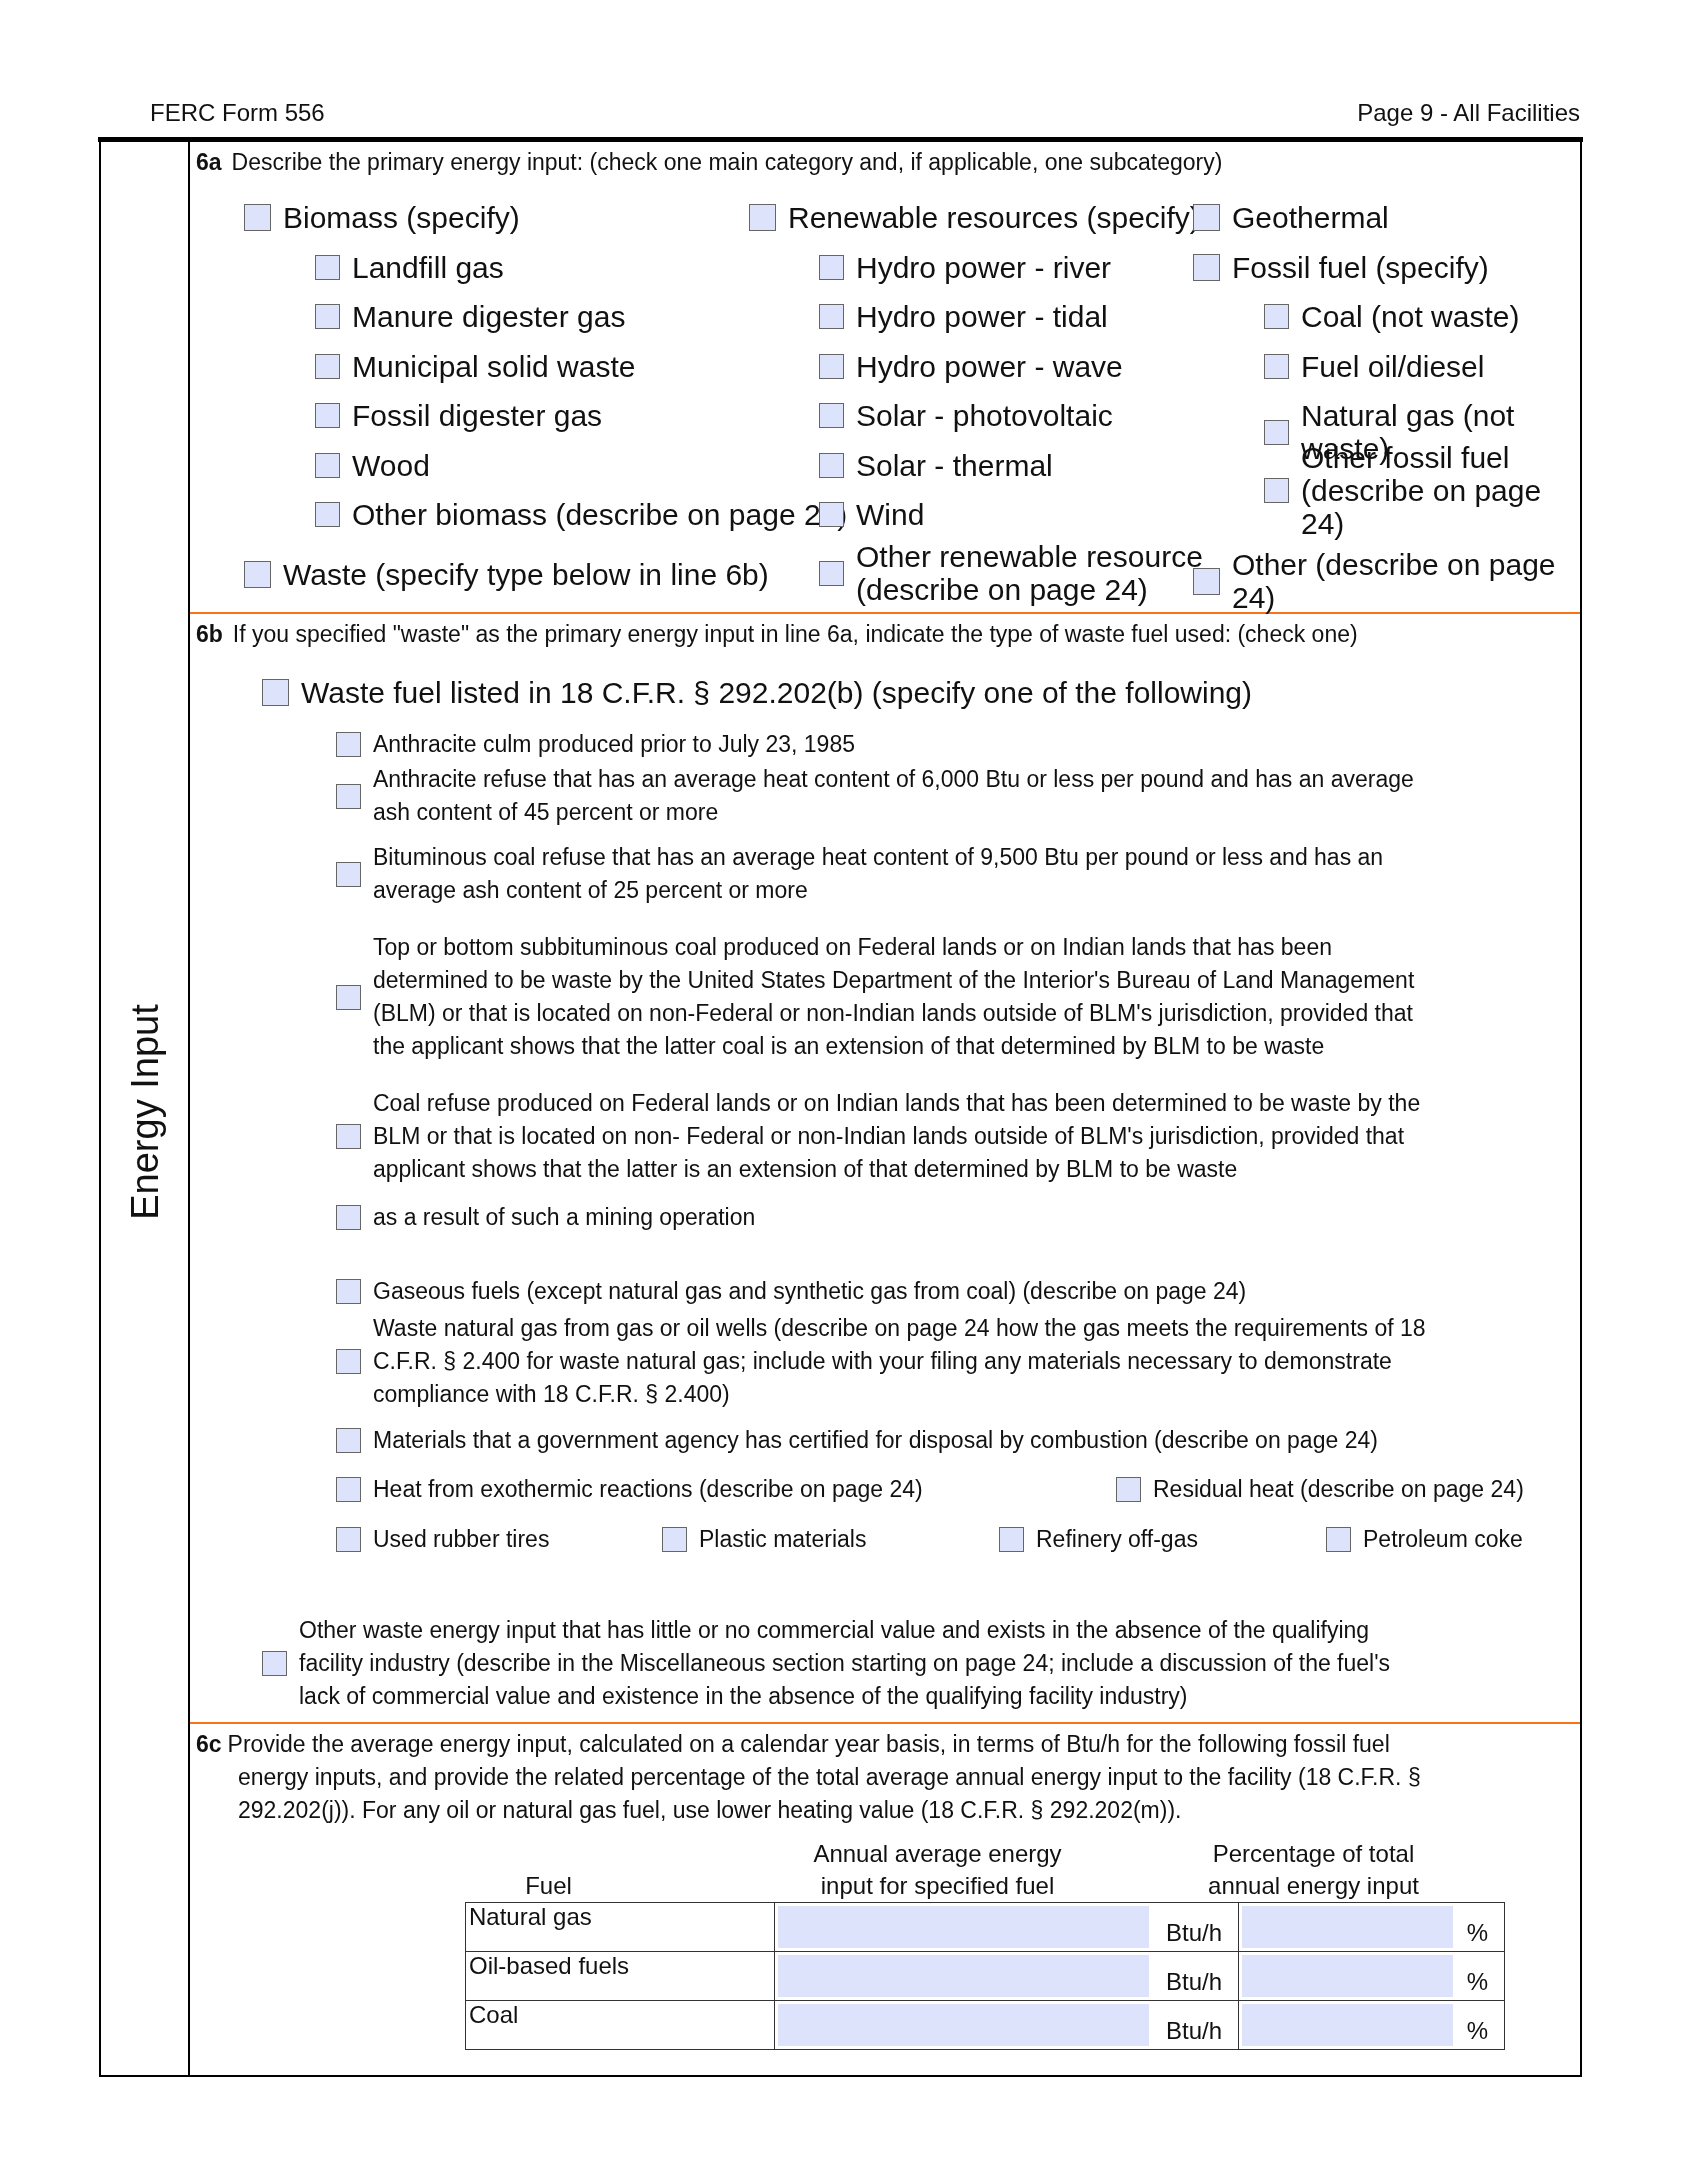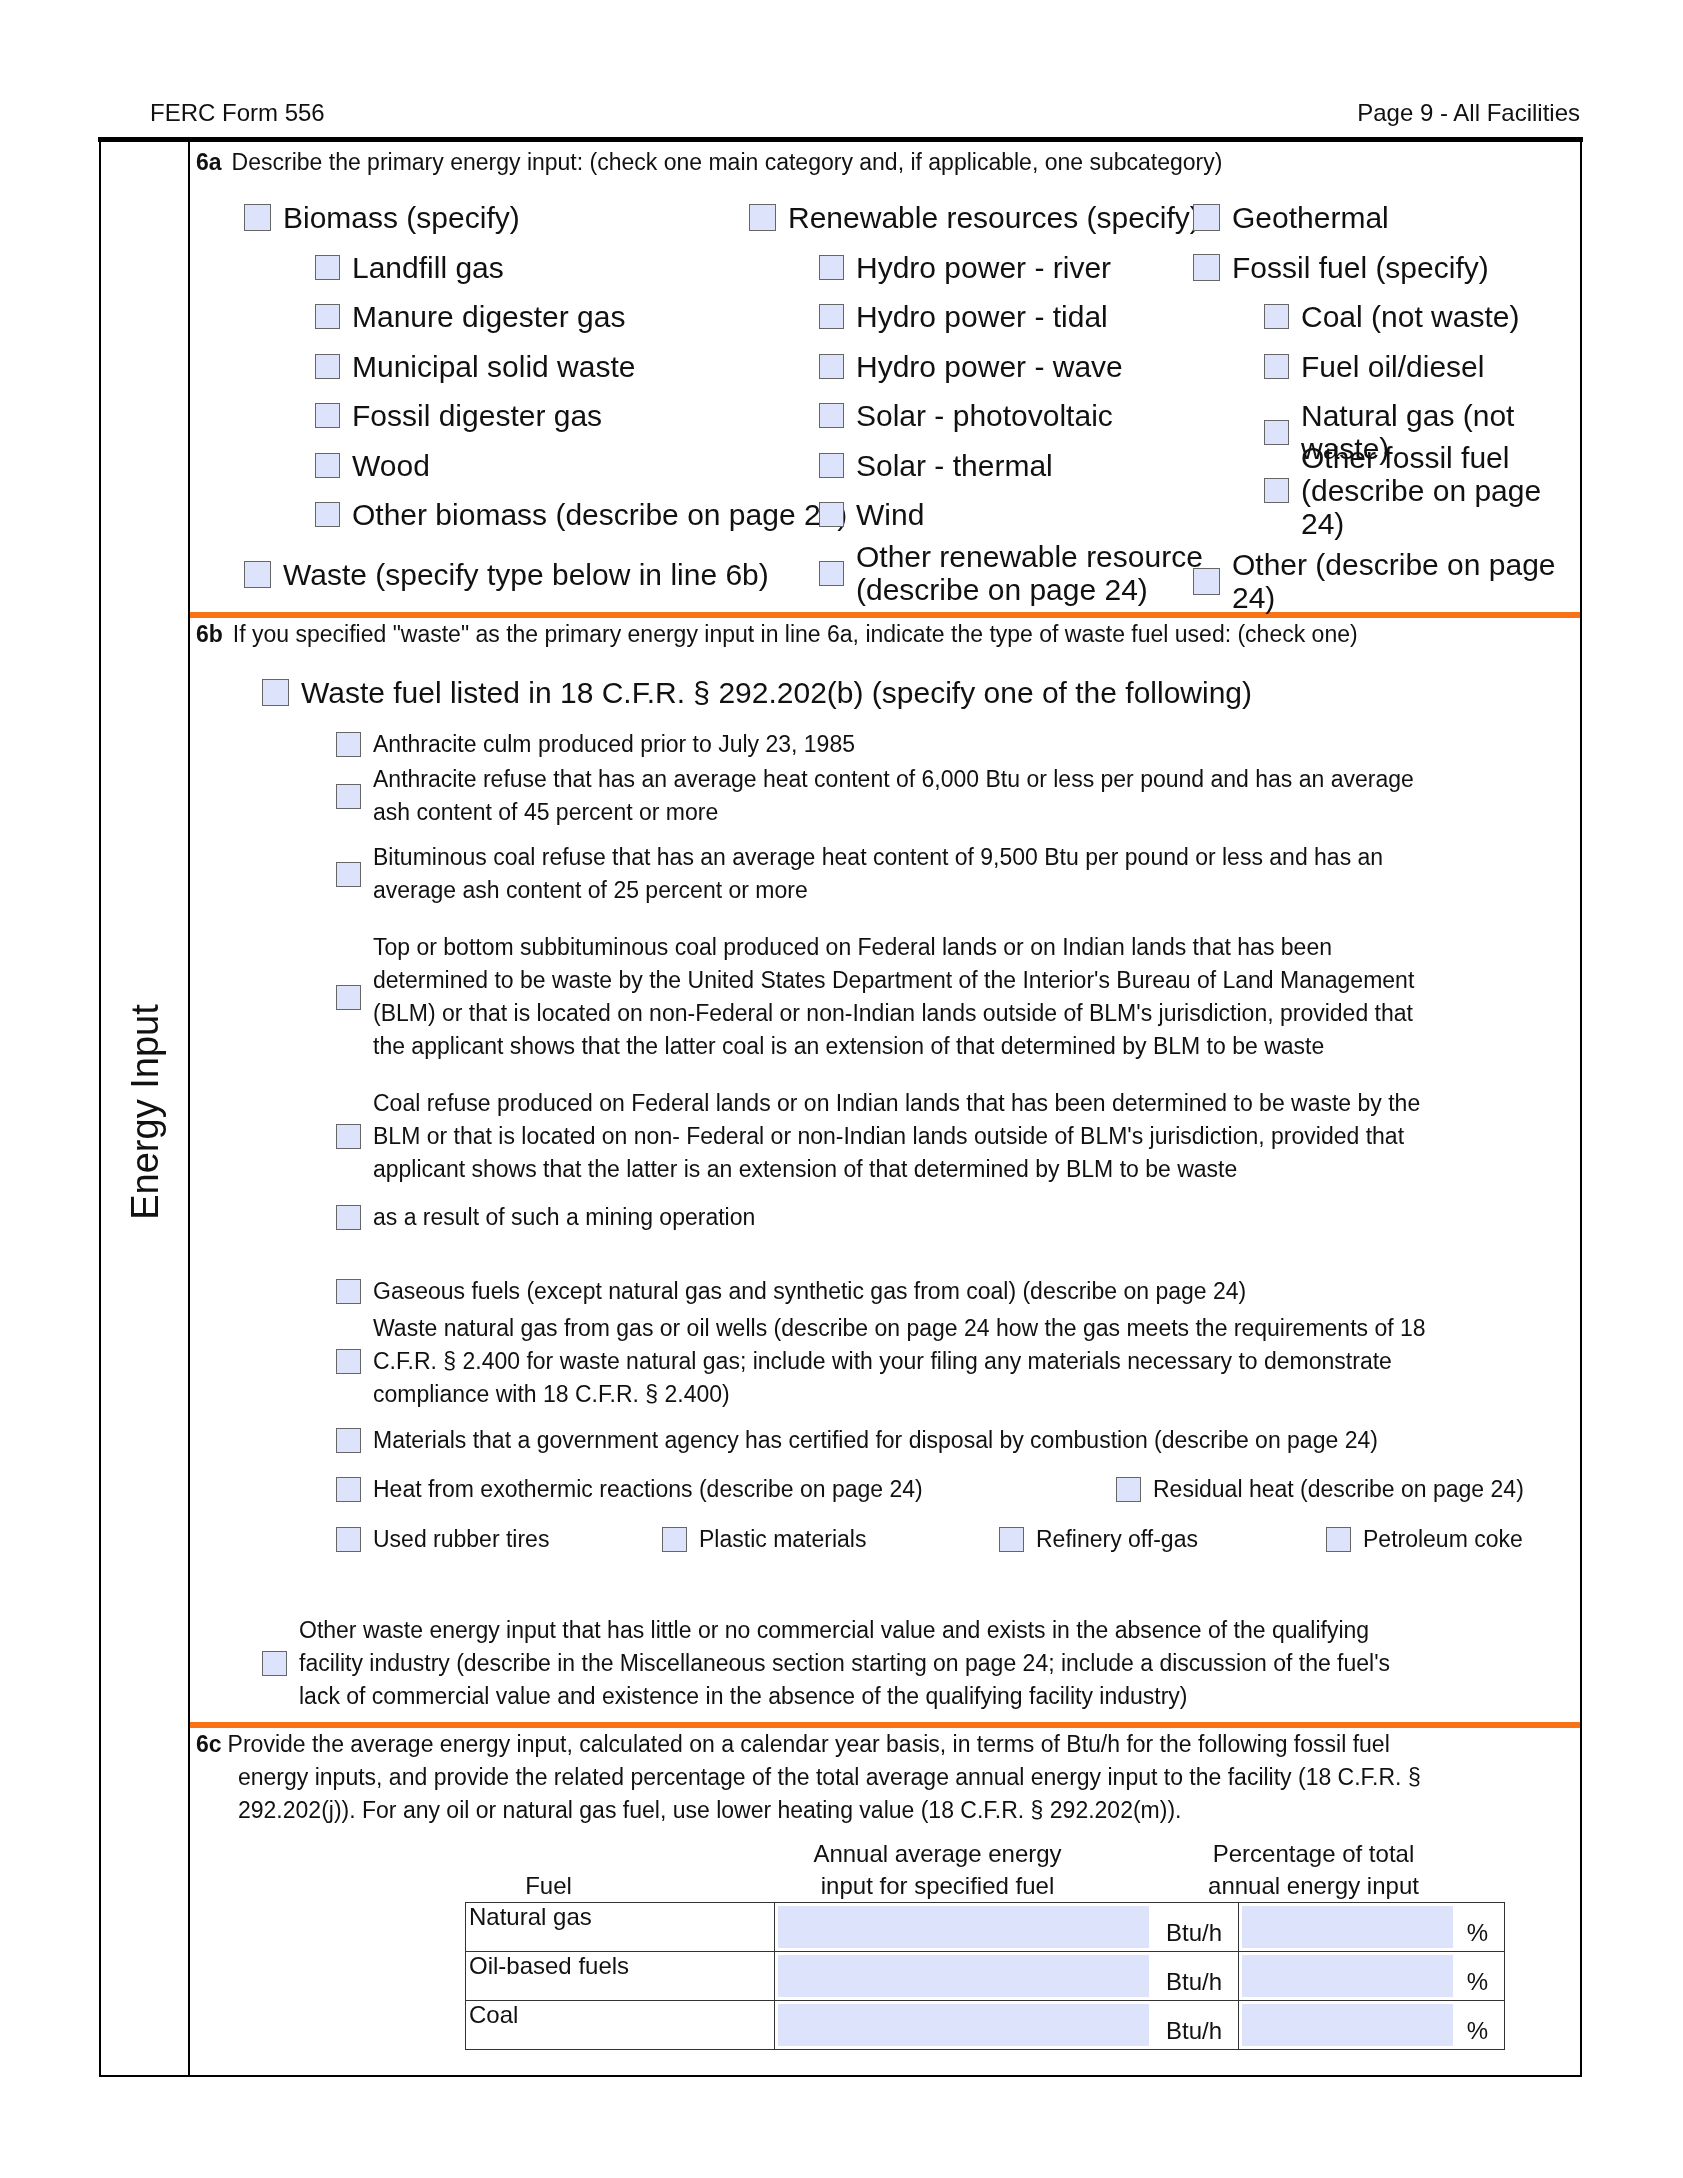--- a/index.html
+++ b/index.html
@@ -5,21 +5,21 @@
   html, body { margin: 0; padding: 0; background: #ffffff; }
   body { width: 1683px; height: 2178px; position: relative; font-family: "Liberation Sans", sans-serif; color: #111; }
   .page-header { position: absolute; top: 99px; left: 150px; right: 103px; height: 32px; font-size: 24px; }
   .hdr-left { position: absolute; left: 0; top: 0; }
   .hdr-right { position: absolute; right: 0; top: 0; }
   .topbar { position: absolute; top: 137px; left: 98px; width: 1485px; height: 5px; background: #000; }
   .frame { position: absolute; top: 142px; left: 99px; width: 1483px; height: 1935px; border: 2px solid #000; border-top: none; box-sizing: border-box; }
   .side-col { position: absolute; left: 0; top: 0; width: 87px; height: 100%; border-right: 2px solid #000; }
   .side-label { position: absolute; left: 44px; top: 970px; transform: translate(-50%, -50%) rotate(-90deg); font-size: 38px; white-space: nowrap; }
   .main { position: absolute; left: 89px; top: 0; right: 0; height: 100%; }
-  .section { position: absolute; left: 0; right: 0; border-bottom: 6px solid #f97316; }
+  .section { position: absolute; left: 0; right: 0; border-bottom: 2px solid #f97316; }
   .sec-6a { top: 0; height: 470px; }
   .sec-6b { top: 472px; height: 1108px; }
   .sec-6c { top: 1582px; height: 388px; border-bottom: none; }
   .q-head { position: absolute; left: 6px; font-size: 23px; line-height: 33px; }
   .q-num { font-weight: bold; margin-right: 10px; }
   .cb { display: inline-block; width: 27px; height: 27px; background: #dce3fb; border: 1.5px solid #666; box-sizing: border-box; vertical-align: middle; }
   .opt { position: absolute; font-size: 30px; line-height: 33px; display: flex; align-items: center; }
   .opt .cb { margin-right: 12px; flex: 0 0 auto; }
   .opt.sm .cb { width: 25px; height: 25px; }
   .opt .txt { display: block; }

